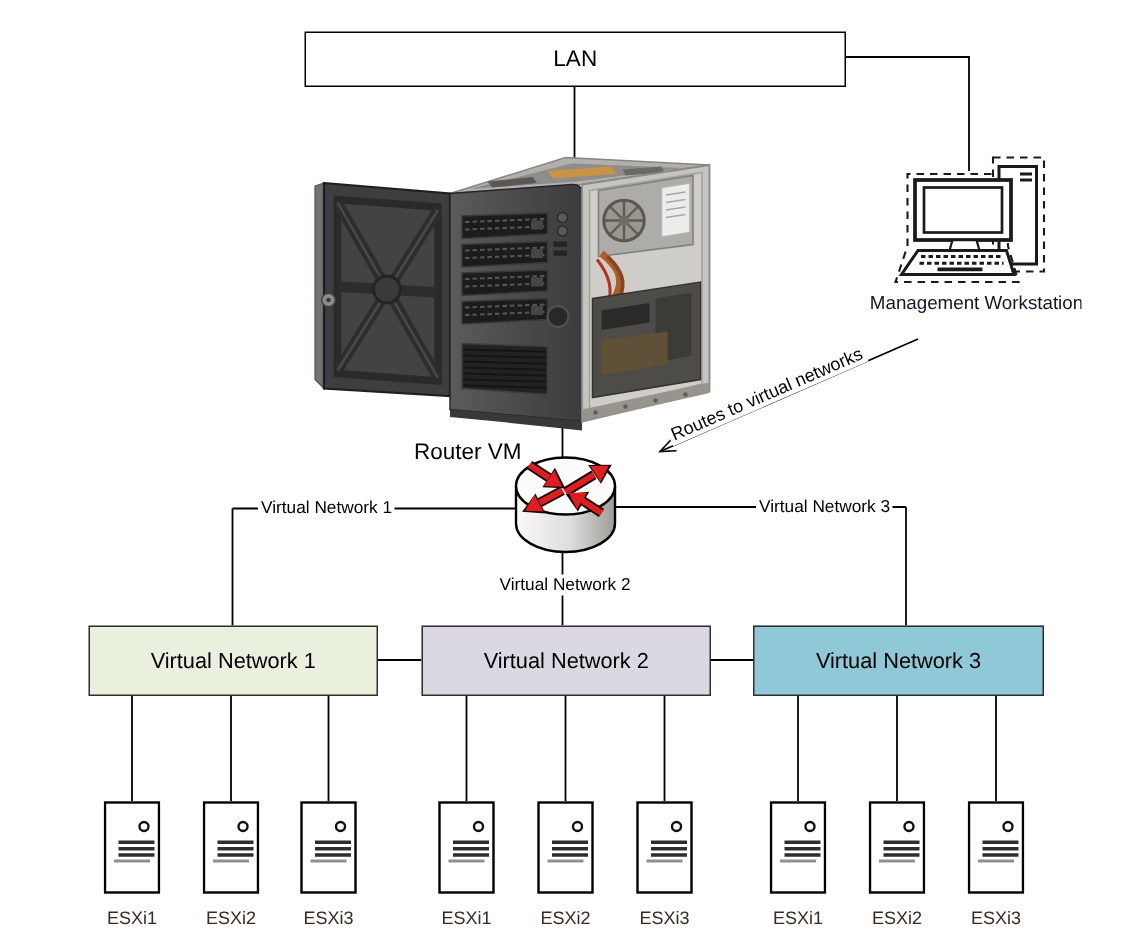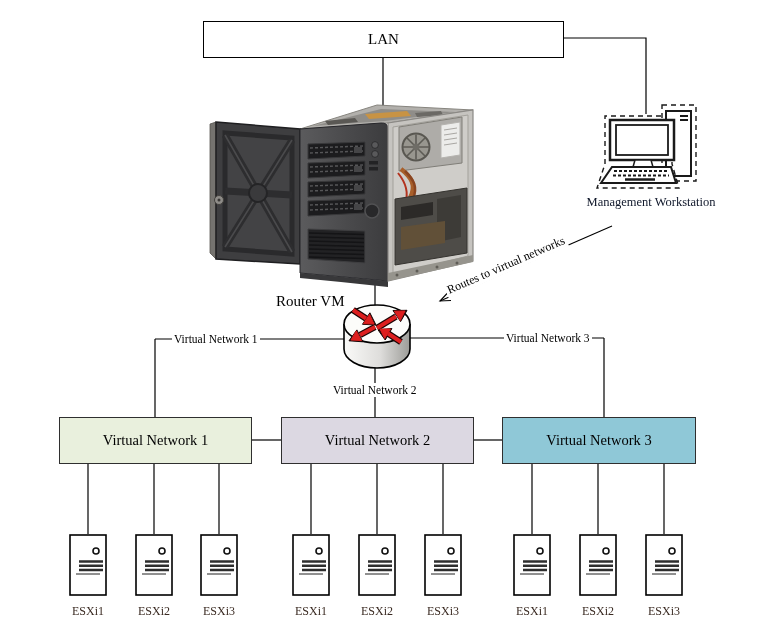--- a/index.html
+++ b/index.html
@@ -1,18 +1,18 @@
 <!DOCTYPE html>
 <html><head>
 <meta charset="utf-8">
 <style>
   html,body{margin:0;padding:0;background:#fff;}
   .canvas{
     position:relative;width:721px;height:629px;background:#fff;overflow:hidden;
-    font-family:Liberation Serif, serif;color:#000;
+    font-family:Liberation Sans, sans-serif;color:#000;
   }
   .abs{position:absolute;}
   #connector-layer{position:absolute;left:0;top:0;z-index:1;}
   .node{z-index:2;}
   .lbl{z-index:3;position:absolute;white-space:nowrap;}
   .lan-box{
     left:203px;top:21px;width:359px;height:35px;border:1.4px solid #000;background:#fff;
     display:flex;align-items:center;justify-content:center;font-size:15px;z-index:2;
   }
   .vn-box{

